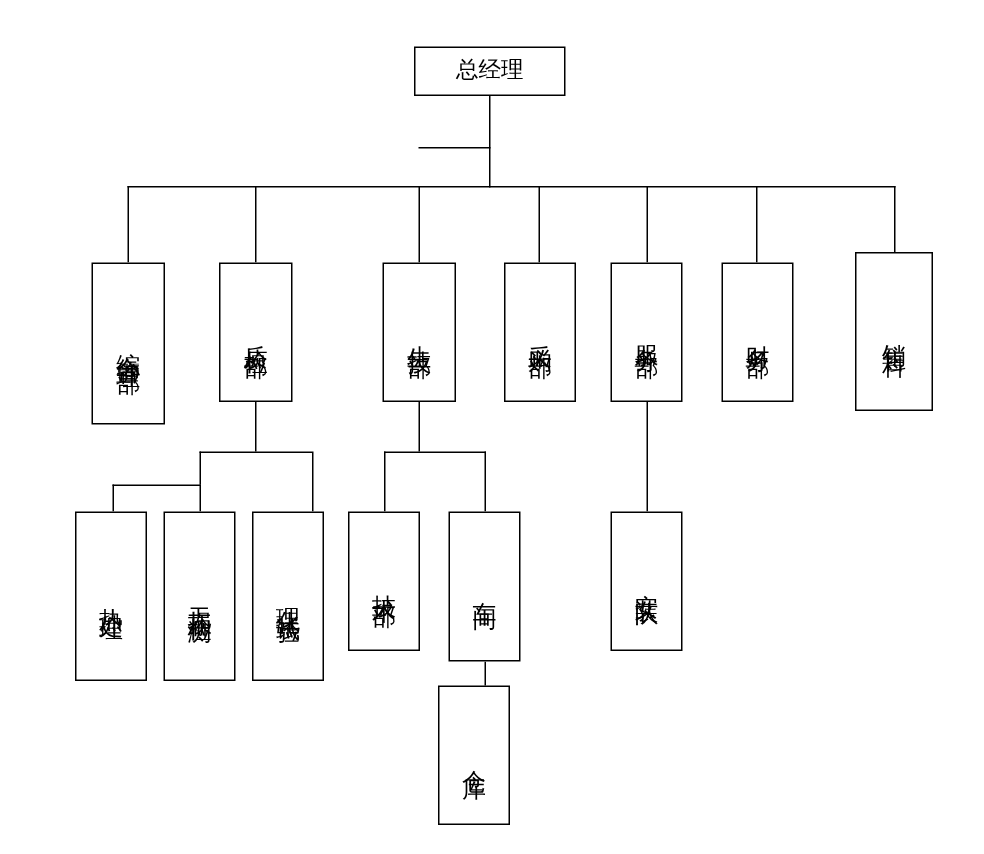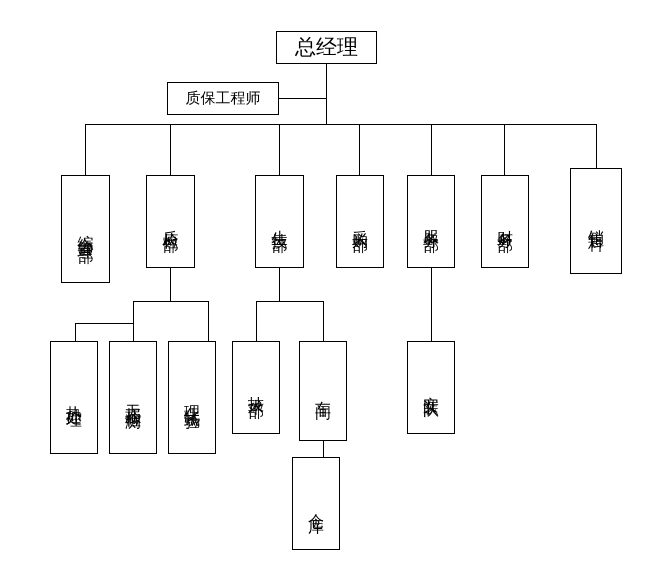--- a/index.html
+++ b/index.html
@@ -87,26 +87,23 @@
   <div class="edge v" style="left:279px; top:268px; height:33px;"></div>
   <div class="edge h" style="left:256px; top:301px; width:68px;"></div>
   <div class="edge v" style="left:256px; top:301px; height:40px;"></div>
   <div class="edge v" style="left:323px; top:301px; height:40px;"></div>
 
   <div class="edge v" style="left:431px; top:268px; height:73px;"></div>
 
   <div class="edge v" style="left:323px; top:441px; height:17px;"></div>
 
   <div class="node horizontal" style="left:276px; top:31px; width:101px; height:33px;">
-    <span class="node-label" style="font-size:21px;">总经理</span>
+    <span class="node-label" style="font-size:15px;font-family:Liberation Mono, monospace;">总经理</span>
   </div>
 
-  <div class="node horizontal" style="left:167px; top:82px; width:112px; height:33px;">
-    <span class="node-label" style="font-size:15px;">质保工程师</span>
-  </div>
 
   <div class="node vertical" style="left:61px; top:175px; width:49px; height:108px;">
     <span class="node-label" style="font-size:16px;">综合管理部</span>
   </div>
 
   <div class="node vertical" style="left:146px; top:175px; width:49px; height:93px;">
     <span class="node-label" style="font-size:16px;">质检部</span>
   </div>
 
   <div class="node vertical" style="left:255px; top:175px; width:49px; height:93px;">

